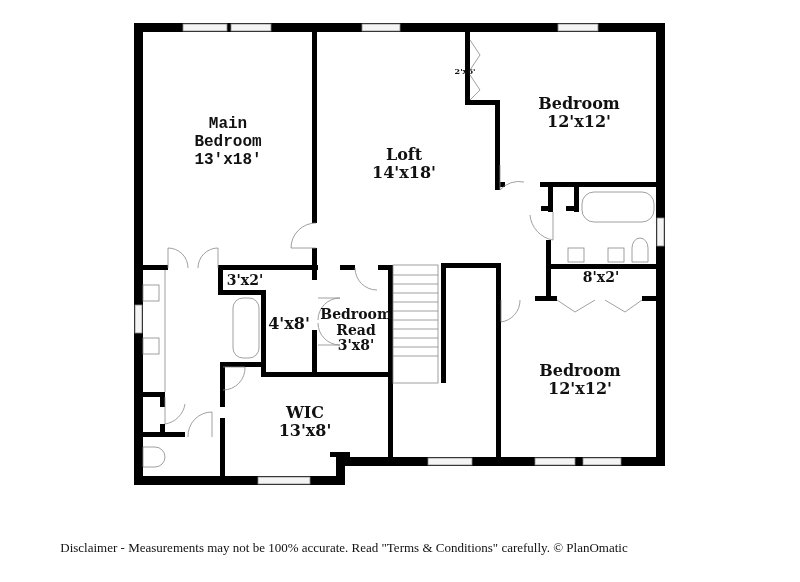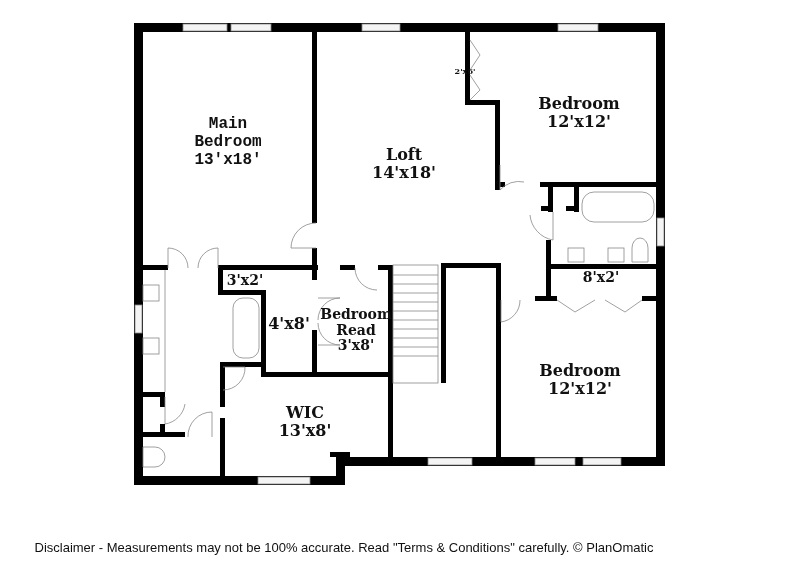--- a/index.html
+++ b/index.html
@@ -6,21 +6,21 @@
     body { width: 800px; height: 582px; position: relative; overflow: hidden; font-family: "DejaVu Serif", serif; }
     #plan { position: absolute; left: 0; top: 0; }
     .wall { fill: #000; }
     .win { fill: #f4f4f4; stroke: #888; stroke-width: 0.8; }
     .thin { fill: none; stroke: #888; stroke-width: 0.8; }
     .fix { fill: #fff; stroke: #888; stroke-width: 0.8; }
     .label { position: absolute; text-align: center; font-family: "DejaVu Serif", serif; font-weight: bold; color: #111; line-height: 1.12; transform: translateX(-50%); white-space: nowrap; }
     .lg { font-size: 16px; }
     .sm { font-size: 14px; }
     .xs { font-size: 8px; }
-    .disclaimer { position: absolute; left: 0; width: 688px; top: 540px; text-align: center; font-family: Liberation Sans, sans-serif; font-size: 13px; color: #111; }
+    .disclaimer { position: absolute; left: 0; width: 688px; top: 540px; text-align: center; font-family: Liberation Serif, serif; font-size: 13px; color: #111; }
   </style>
 </head>
 <body>
 
 <svg id="plan" width="800" height="582" viewBox="0 0 800 582">
 
   <g>
     <rect class="wall" x="134" y="23" width="9" height="461"></rect>
     <rect class="wall" x="656" y="23" width="9" height="442"></rect>
     <rect class="wall" x="134" y="23" width="531" height="9"></rect>

